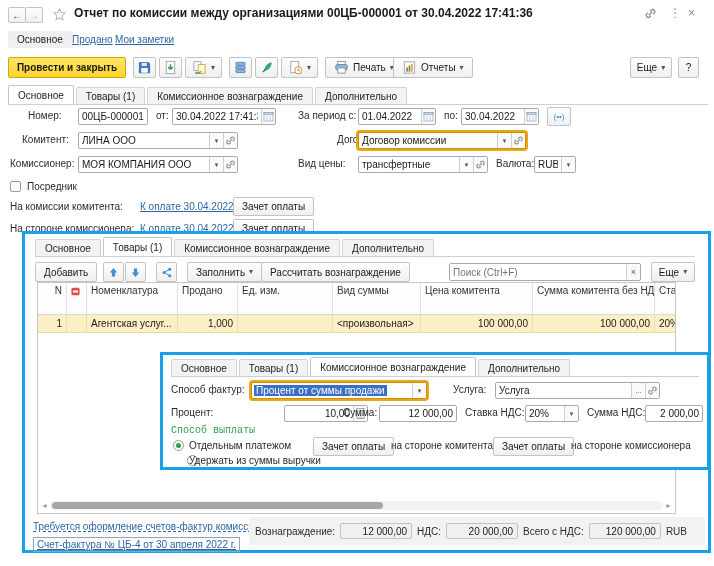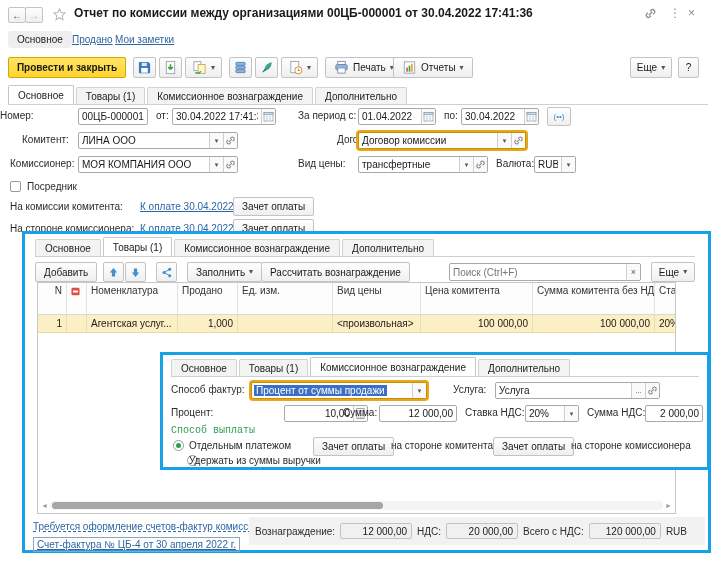--- a/index.html
+++ b/index.html
@@ -239,21 +239,21 @@
       <span>?</span>
     </button>
 
   <div class="tabs abs" style="left:8px; top:86px; width:700px;">
     <div class="tab active">Основное</div>
     <div class="tab">Товары (1)</div>
     <div class="tab">Комиссионное вознаграждение</div>
     <div class="tab">Дополнительно</div>
   </div>
 
-  <span class="lbl abs" style="left:0; top:110px;">Номер:</span>
+  <span class="lbl abs" style="left:28px; top:110px;">Номер:</span>
   <span class="field abs" style="left:78px; top:108px; width:70px;">
       <input value="00ЦБ-000001" style="">
     </span>
   <span class="lbl abs" style="left:156px; top:110px;">от:</span>
   <span class="field abs" style="left:172px; top:108px; width:104px;">
       <input value="30.04.2022 17:41:36" style="">
       <span class="fbtn">
         <svg class="ic-s">
           <use href="#i-cal"></use>
         </svg>
@@ -386,21 +386,21 @@
 
     <div class="tbl" style="left:12px; top:48px; width:639px; height:232px;">
       <div class="thead">
         <div class="th num" style="width:29px;">N</div>
         <div class="th" style="width:20px; padding:2px;"><span><svg class="ic-s">
                 <use href="#i-flag"></use>
               </svg></span></div>
         <div class="th" style="width:91px;">Номенклатура</div>
         <div class="th" style="width:60px;">Продано</div>
         <div class="th" style="width:95px;">Ед. изм.</div>
-        <div class="th" style="width:88px;">Вид цены</div>
+        <div class="th" style="width:88px;">Вид суммы</div>
         <div class="th" style="width:112px;">Цена комитента</div>
         <div class="th" style="width:122px;">Сумма комитента без НДС</div>
         <div class="th" style="width:22px; border-right:none;">Ста</div>
       </div>
       <div class="trow">
         <div class="td num" style="width:29px;">1</div>
         <div class="td" style="width:20px;"></div>
         <div class="td" style="width:91px;">Агентская услуг...</div>
         <div class="td num" style="width:60px;">1,000</div>
         <div class="td" style="width:95px;"></div>

